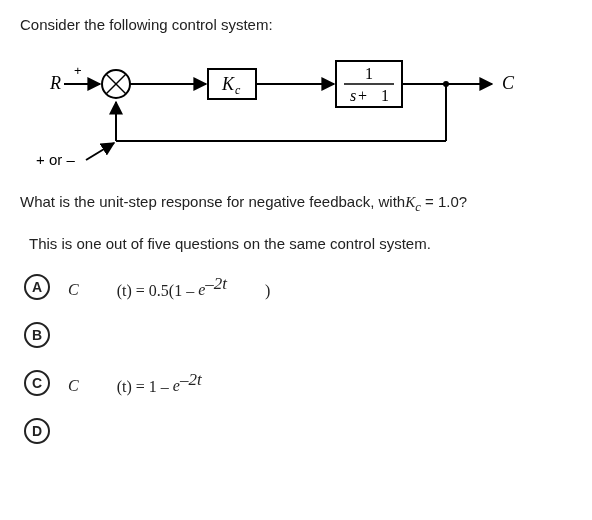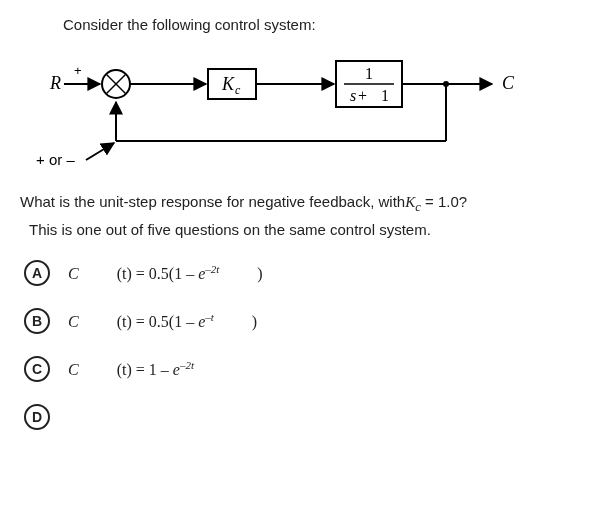--- a/index.html
+++ b/index.html
@@ -5,29 +5,29 @@
   * { box-sizing: border-box; }
   body {
     margin: 0;
     padding: 16px 20px;
     font-family: Arial, Helvetica, sans-serif;
     font-size: 15px;
     color: #222;
     width: 592px;
     background: #fff;
   }
-  .intro { margin-bottom: 14px; margin-left: 43px; }
+  .intro { margin-bottom: 14px; }
   .diagram-wrap {
     position: relative;
     width: 520px;
     height: 130px;
     margin: 0 0 16px 10px;
   }
   svg { display: block; }
-  .question-line { margin: 10px 0 6px 0; }
+  .question-line { margin: 10px 0 20px 0; }
   .note-line { margin: 0 0 22px 9px; }
   .options { }
   .option {
     display: flex;
     align-items: center;
     gap: 18px;
     margin: 0 0 22px 4px;
   }
   .opt-circ {
     width: 26px;
@@ -40,21 +40,21 @@
     font-weight: bold;
     font-size: 14px;
     flex: 0 0 26px;
   }
   .formula {
     font-family: "Times New Roman", Times, serif;
     font-style: italic;
     font-size: 16px;
   }
   .formula .up { font-style: normal; padding-left: 38px; }
-  sup { font-size: 11px; }
+  sup { font-size: 17px; }
 </style>
 </head>
 <body>
 
 <div class="intro">Consider the following control system:</div>
 
 <div class="diagram-wrap">
 <svg width="520" height="130" viewBox="0 0 520 130">
   <defs>
     <marker id="arrow" viewBox="0 0 10 10" refX="9" refY="5" markerWidth="7" markerHeight="7" orient="auto-start-reverse">
@@ -119,23 +119,20 @@
 
   <div class="option">
     <div class="opt-circ">A</div>
     <div class="formula">
       <span>C</span><span class="up">(t) = 0.5(1 – </span><span>e</span><sup>–2t</sup><span class="up">)</span>
     </div>
   </div>
 
   <div class="option">
     <div class="opt-circ">B</div>
-    <div class="formula">
-      <span>C</span><span class="up">(t) = 0.5(1 – </span><span>e</span><sup>–t</sup><span class="up">)</span>
-    </div>
   </div>
 
   <div class="option">
     <div class="opt-circ">C</div>
     <div class="formula">
       <span>C</span><span class="up">(t) = 1 – </span><span>e</span><sup>–2t</sup><span class="up"></span>
     </div>
   </div>
 
   <div class="option">

